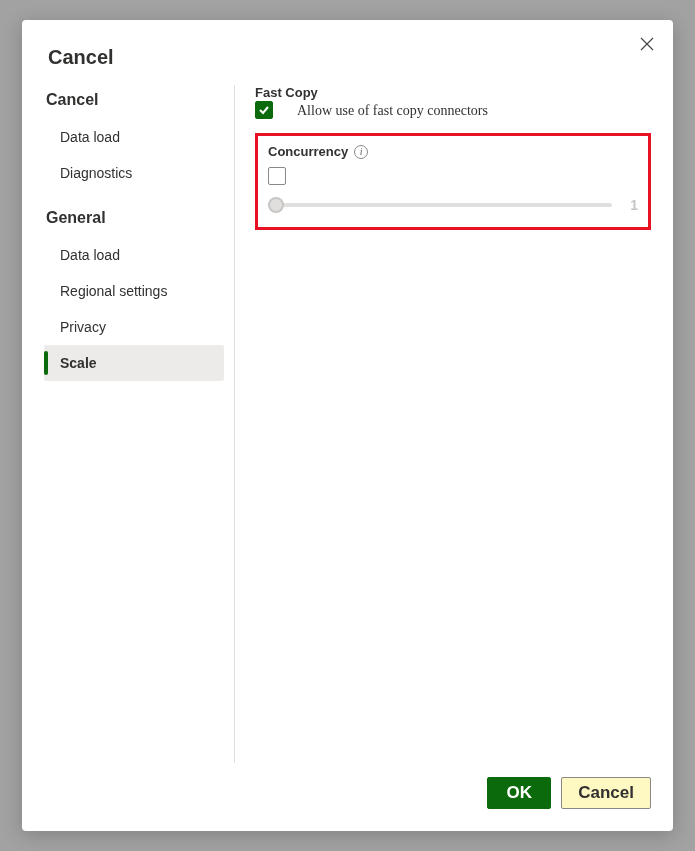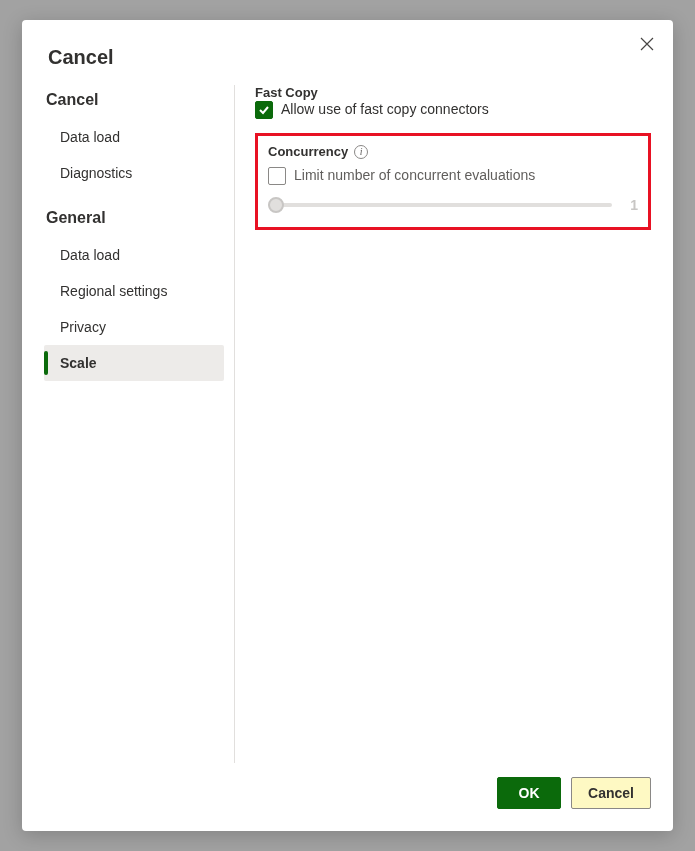--- a/index.html
+++ b/index.html
@@ -84,23 +84,24 @@
     position:relative;
   }
   .section-label {
     font-size:13px;
     font-weight:600;
     color:#323130;
     margin-bottom:1px;
   }
   .row {
     display:flex;
-    align-items:flex-start;
-    gap:8px;
+    align-items:flex-end;
+    gap:24px;
     margin-bottom:14px;
+    font-family:Liberation Serif, serif;
   }
   .checkbox {
     width:18px;height:18px;
     border:1px solid #8a8886;
     border-radius:2px;
     display:flex;align-items:center;justify-content:center;
     background:#fff;
     cursor:pointer;
     flex:0 0 auto;
   }
@@ -136,21 +137,21 @@
   }
   .slider-value {
     font-weight:600;color:#c8c6c4;min-width:14px;text-align:right;
   }
   .checkbox-label { color:#605e5c; }
   .footer {
     display:flex;justify-content:flex-end;gap:10px;padding-top:14px;
   }
   .btn {
     min-width:64px;height:32px;padding:0 16px;
-    border-radius:2px;font-size:14px;font-weight:600;
+    border-radius:2px;font-size:17px;font-weight:600;
     cursor:pointer;display:flex;align-items:center;justify-content:center;
   }
   .btn-primary {
     background:#0b6a0b;color:#fff;border:1px solid #0b6a0b;
   }
   .btn-secondary {
     background:#fef9c3;color:#323130;border:1px solid #8a8886;
   }
 </style>
 </head>
@@ -194,21 +195,20 @@
         <span>Allow use of fast copy connectors</span>
       </div>
 
       <div class="highlight">
         <div class="sec-head">
           <span class="section-label" style="margin:0">Concurrency</span>
           <span class="info-icon">i</span>
         </div>
         <div class="row" style="margin-bottom:0">
           <div class="checkbox"></div>
-          <span class="checkbox-label">Limit number of concurrent evaluations</span>
         </div>
         <div class="slider-row">
           <div class="slider-track">
             <div class="slider-thumb"></div>
           </div>
           <div class="slider-value">1</div>
         </div>
       </div>
 
     </div>

